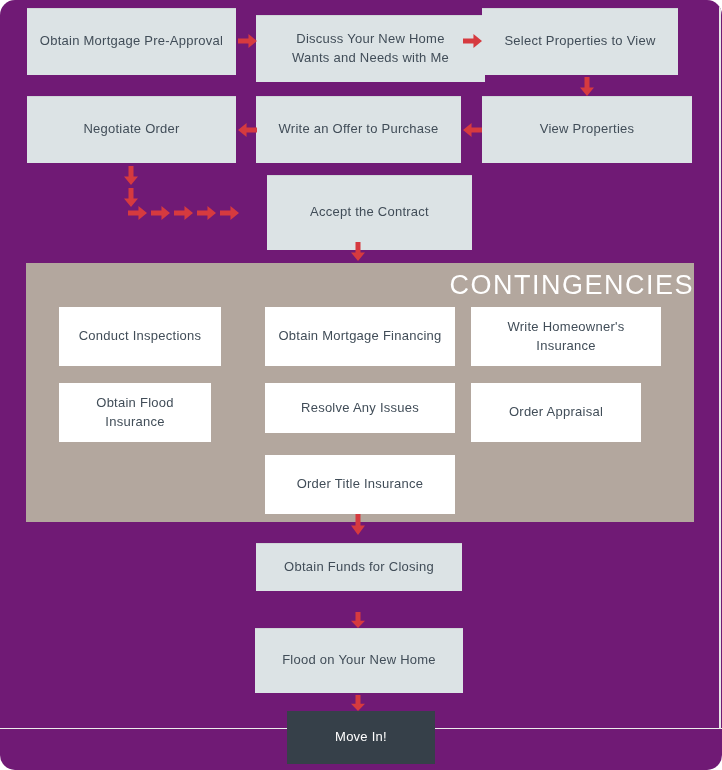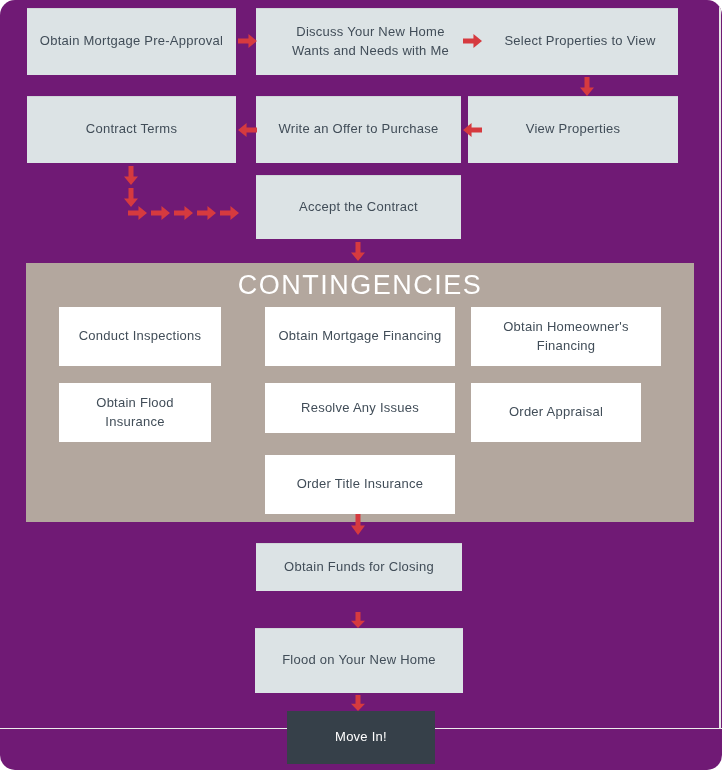--- a/index.html
+++ b/index.html
@@ -46,21 +46,21 @@
     z-index:3;
   }
   .contingencies{
     position:absolute;
     left:26px;top:263px;width:668px;height:259px;
     background:var(--contingencies-bg);
   }
   .cont-title{
     position:absolute;
     left:0;top:7px;width:100%;
-    text-align:center;
+    text-align:right;
     color:var(--contingencies-title-color);
     font-size:27px;
     letter-spacing:1.5px;
     font-weight:400;
   }
   .arrow{position:absolute;line-height:0;z-index:2;}
   .arrow svg{display:block;}
   .arrow svg polygon{fill:var(--arrow-red);}
   .hline{
     position:absolute;left:0;top:728px;width:722px;height:1px;
@@ -77,55 +77,55 @@
 <div class="canvas">
 
   <div class="box step" style="left:27px;top:8px;width:209px;height:67px">
     <span>Obtain Mortgage Pre-Approval</span>
   </div>
   <div class="arrow" style="left:238px;top:34px">
       <svg width="19" height="14" viewBox="0 0 20 14" preserveAspectRatio="none">
         <polygon points="0,4.5 11,4.5 11,0 20,7 11,14 11,9.5 0,9.5"></polygon>
       </svg>
     </div>
-  <div class="box step" style="left:256px;top:8px;width:229px;height:67px">
+  <div class="box step" style="left:256px;top:15px;width:229px;height:67px">
     <span style="max-width:180px">Discuss Your New Home Wants and Needs with Me</span>
   </div>
   <div class="arrow" style="left:463px;top:34px">
       <svg width="19" height="14" viewBox="0 0 20 14" preserveAspectRatio="none">
         <polygon points="0,4.5 11,4.5 11,0 20,7 11,14 11,9.5 0,9.5"></polygon>
       </svg>
     </div>
   <div class="box step" style="left:482px;top:8px;width:196px;height:67px">
     <span>Select Properties to View</span>
   </div>
 
   <div class="arrow" style="left:580px;top:77px">
       <svg width="14" height="19" viewBox="0 0 14 20" preserveAspectRatio="none">
         <polygon points="4.5,0 4.5,11 0,11 7,20 14,11 9.5,11 9.5,0"></polygon>
       </svg>
     </div>
 
   <div class="box step" style="left:27px;top:96px;width:209px;height:67px">
-    <span>Contract Terms</span>
+    <span>Negotiate Order</span>
   </div>
   <div class="arrow" style="left:238px;top:123px">
       <svg width="19" height="14" viewBox="0 0 20 14" preserveAspectRatio="none">
         <polygon points="20,4.5 9,4.5 9,0 0,7 9,14 9,9.5 20,9.5"></polygon>
       </svg>
     </div>
   <div class="box step" style="left:256px;top:96px;width:205px;height:67px">
     <span>Write an Offer to Purchase</span>
   </div>
   <div class="arrow" style="left:463px;top:123px">
       <svg width="19" height="14" viewBox="0 0 20 14" preserveAspectRatio="none">
         <polygon points="20,4.5 9,4.5 9,0 0,7 9,14 9,9.5 20,9.5"></polygon>
       </svg>
     </div>
-  <div class="box step" style="left:468px;top:96px;width:210px;height:67px">
+  <div class="box step" style="left:482px;top:96px;width:210px;height:67px">
     <span>View Properties</span>
   </div>
 
   <div class="arrow" style="left:124px;top:166px">
       <svg width="14" height="19" viewBox="0 0 14 20" preserveAspectRatio="none">
         <polygon points="4.5,0 4.5,11 0,11 7,20 14,11 9.5,11 9.5,0"></polygon>
       </svg>
     </div>
   <div class="arrow" style="left:124px;top:188px">
       <svg width="14" height="19" viewBox="0 0 14 20" preserveAspectRatio="none">
@@ -151,40 +151,40 @@
       <svg width="19" height="14" viewBox="0 0 20 14" preserveAspectRatio="none">
         <polygon points="0,4.5 11,4.5 11,0 20,7 11,14 11,9.5 0,9.5"></polygon>
       </svg>
     </div>
   <div class="arrow" style="left:220px;top:206px">
       <svg width="19" height="14" viewBox="0 0 20 14" preserveAspectRatio="none">
         <polygon points="0,4.5 11,4.5 11,0 20,7 11,14 11,9.5 0,9.5"></polygon>
       </svg>
     </div>
 
-  <div class="box step" style="left:256px;top:175px;width:205px;height:64px">
+  <div class="box step" style="left:267px;top:175px;width:205px;height:75px">
     <span>Accept the Contract</span>
   </div>
   <div class="arrow" style="left:351px;top:242px">
       <svg width="14" height="19" viewBox="0 0 14 20" preserveAspectRatio="none">
         <polygon points="4.5,0 4.5,11 0,11 7,20 14,11 9.5,11 9.5,0"></polygon>
       </svg>
     </div>
 
   <div class="contingencies">
     <div class="cont-title">CONTINGENCIES</div>
 
     <div class="box inner" style="left:33px;top:44px;width:162px;height:59px">
       <span>Conduct Inspections</span>
     </div>
     <div class="box inner" style="left:239px;top:44px;width:190px;height:59px">
       <span>Obtain Mortgage Financing</span>
     </div>
     <div class="box inner" style="left:445px;top:44px;width:190px;height:59px">
-      <span style="max-width:170px">Obtain Homeowner's Financing</span>
+      <span style="max-width:170px">Write Homeowner's Insurance</span>
     </div>
 
     <div class="box inner" style="left:33px;top:120px;width:152px;height:59px">
       <span>Obtain Flood Insurance</span>
     </div>
     <div class="box inner" style="left:239px;top:120px;width:190px;height:50px">
       <span>Resolve Any Issues</span>
     </div>
     <div class="box inner" style="left:445px;top:120px;width:170px;height:59px">
       <span>Order Appraisal</span>

